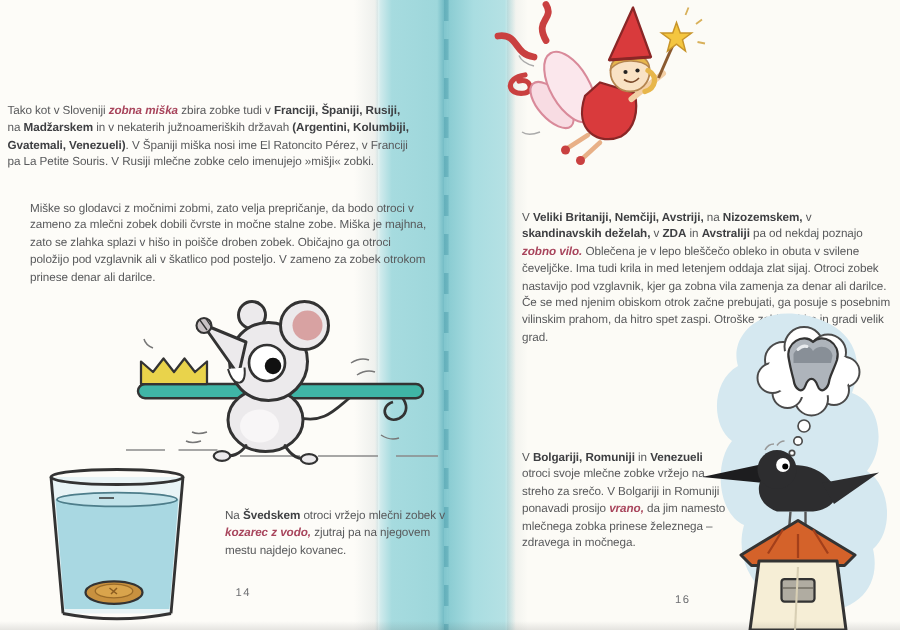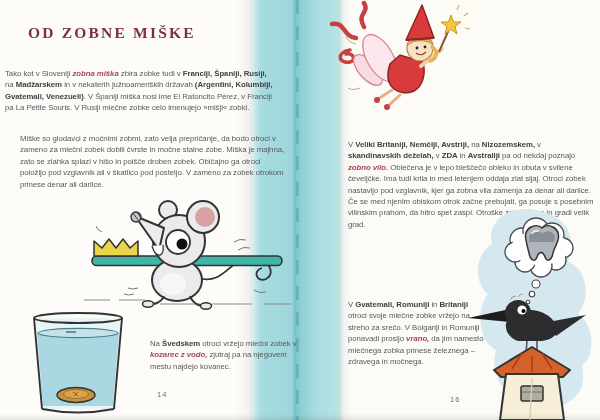--- a/index.html
+++ b/index.html
@@ -50,21 +50,20 @@
 
   <div class="page" id="left-page"></div>
   <div class="page" id="right-page"></div>
   <div id="spine">
     <div id="spine-stitch"></div>
   </div>
   <div class="page-shadow-l"></div>
   <div class="page-shadow-r"></div>
 
   <div id="title">
-    <span class="line1">OD ZOBNE MIŠKE</span>
   </div>
 
   <div class="para" id="lp-para1"><span>Tako kot v Sloveniji </span><span class="seg-a">zobna miška</span><span> zbira zobke tudi v </span><span class="seg-b">Franciji, Španiji, Rusiji,</span><span> na </span><span class="seg-b">Madžarskem</span><span> in v nekaterih južnoameriških državah </span><span class="seg-b">(Argentini, Kolumbiji, Gvatemali, Venezueli)</span><span>. V Španiji miška nosi ime El Ratoncito Pérez, v Franciji pa La Petite Souris. V Rusiji mlečne zobke celo imenujejo »mišji« zobki.</span></div>
   <div class="para" id="sweden-note"><span>Na </span><span class="seg-b">Švedskem</span><span> otroci vržejo mlečni zobek v </span><span class="seg-a">kozarec z vodo,</span><span> zjutraj pa na njegovem mestu najdejo kovanec.</span></div>
   <div class="para" id="lp-para2"><span>Miške so glodavci z močnimi zobmi, zato velja prepričanje, da bodo otroci v zameno za mlečni zobek dobili čvrste in močne stalne zobe. Miška je majhna, zato se zlahka splazi v hišo in poišče droben zobek. Običajno ga otroci položijo pod vzglavnik ali v škatlico pod posteljo. V zameno za zobek otrokom prinese denar ali darilce.</span></div>
   <div class="pagenum" id="lp-num">14</div>
 
   <div class="illus" id="mouse-illus">
     <svg width="215" height="118" viewBox="0 0 215 118">
       <g stroke="#8a8a8a" stroke-width="1.1" fill="none">
@@ -125,21 +124,21 @@
         <path d="M47 82 l5 4 M52 82 l-4 4" stroke="#8a5c20" stroke-width="1"></path>
       </g>
       <g fill="none" stroke="#333" stroke-width="1.9">
         <ellipse cx="52" cy="8" rx="44" ry="5"></ellipse>
         <path d="M8 8 L16 99 M96 8 L88 99 M16 99 Q52 106 88 99"></path>
       </g>
     </svg>
   </div>
 
   <div class="para" id="rp-para1"><span>V </span><span class="seg-b">Veliki Britaniji, Nemčiji, Avstriji,</span><span> na </span><span class="seg-b">Nizozemskem,</span><span> v </span><span class="seg-b">skandinavskih deželah,</span><span> v </span><span class="seg-b">ZDA</span><span> in </span><span class="seg-b">Avstraliji</span><span> pa od nekdaj poznajo </span><span class="seg-a">zobno vilo.</span><span> Oblečena je v lepo bleščečo obleko in obuta v svilene čeveljčke. Ima tudi krila in med letenjem oddaja zlat sijaj. Otroci zobek nastavijo pod vzglavnik, kjer ga zobna vila zamenja za denar ali darilce. Če se med njenim obiskom otrok začne prebujati, ga posuje s posebnim vilinskim prahom, da hitro spet zaspi. Otroške zobke zbira in gradi velik grad.</span></div>
-  <div class="para" id="rp-para2"><span>V </span><span class="seg-b">Gvatemali, Romuniji</span><span> in </span><span class="seg-b">Britaniji</span><span> otroci svoje mlečne zobke vržejo na streho za srečo. V Bolgariji in Romuniji ponavadi prosijo </span><span class="seg-a">vrano,</span><span> da jim namesto mlečnega zobka prinese železnega – zdravega in močnega.</span></div>
+  <div class="para" id="rp-para2"><span>V </span><span class="seg-b">Bolgariji, Romuniji</span><span> in </span><span class="seg-b">Venezueli</span><span> otroci svoje mlečne zobke vržejo na streho za srečo. V Bolgariji in Romuniji ponavadi prosijo </span><span class="seg-a">vrano,</span><span> da jim namesto mlečnega zobka prinese železnega – zdravega in močnega.</span></div>
   <div class="pagenum" id="rp-num">16</div>
 
   <div class="illus" id="fairy-illus">
     <svg width="148" height="118" viewBox="0 0 148 118">
       <g fill="none" stroke="#c94040" stroke-width="4.5" stroke-linecap="round">
         <path d="M30 38 C16 36 20 22 6 24"></path>
         <path d="M38 27 C30 13 44 13 38 3"></path>
         <path d="M24 50 C10 52 12 64 24 62 C30 61 28 52 20 54" stroke-width="3.5"></path>
       </g>
       <g>

